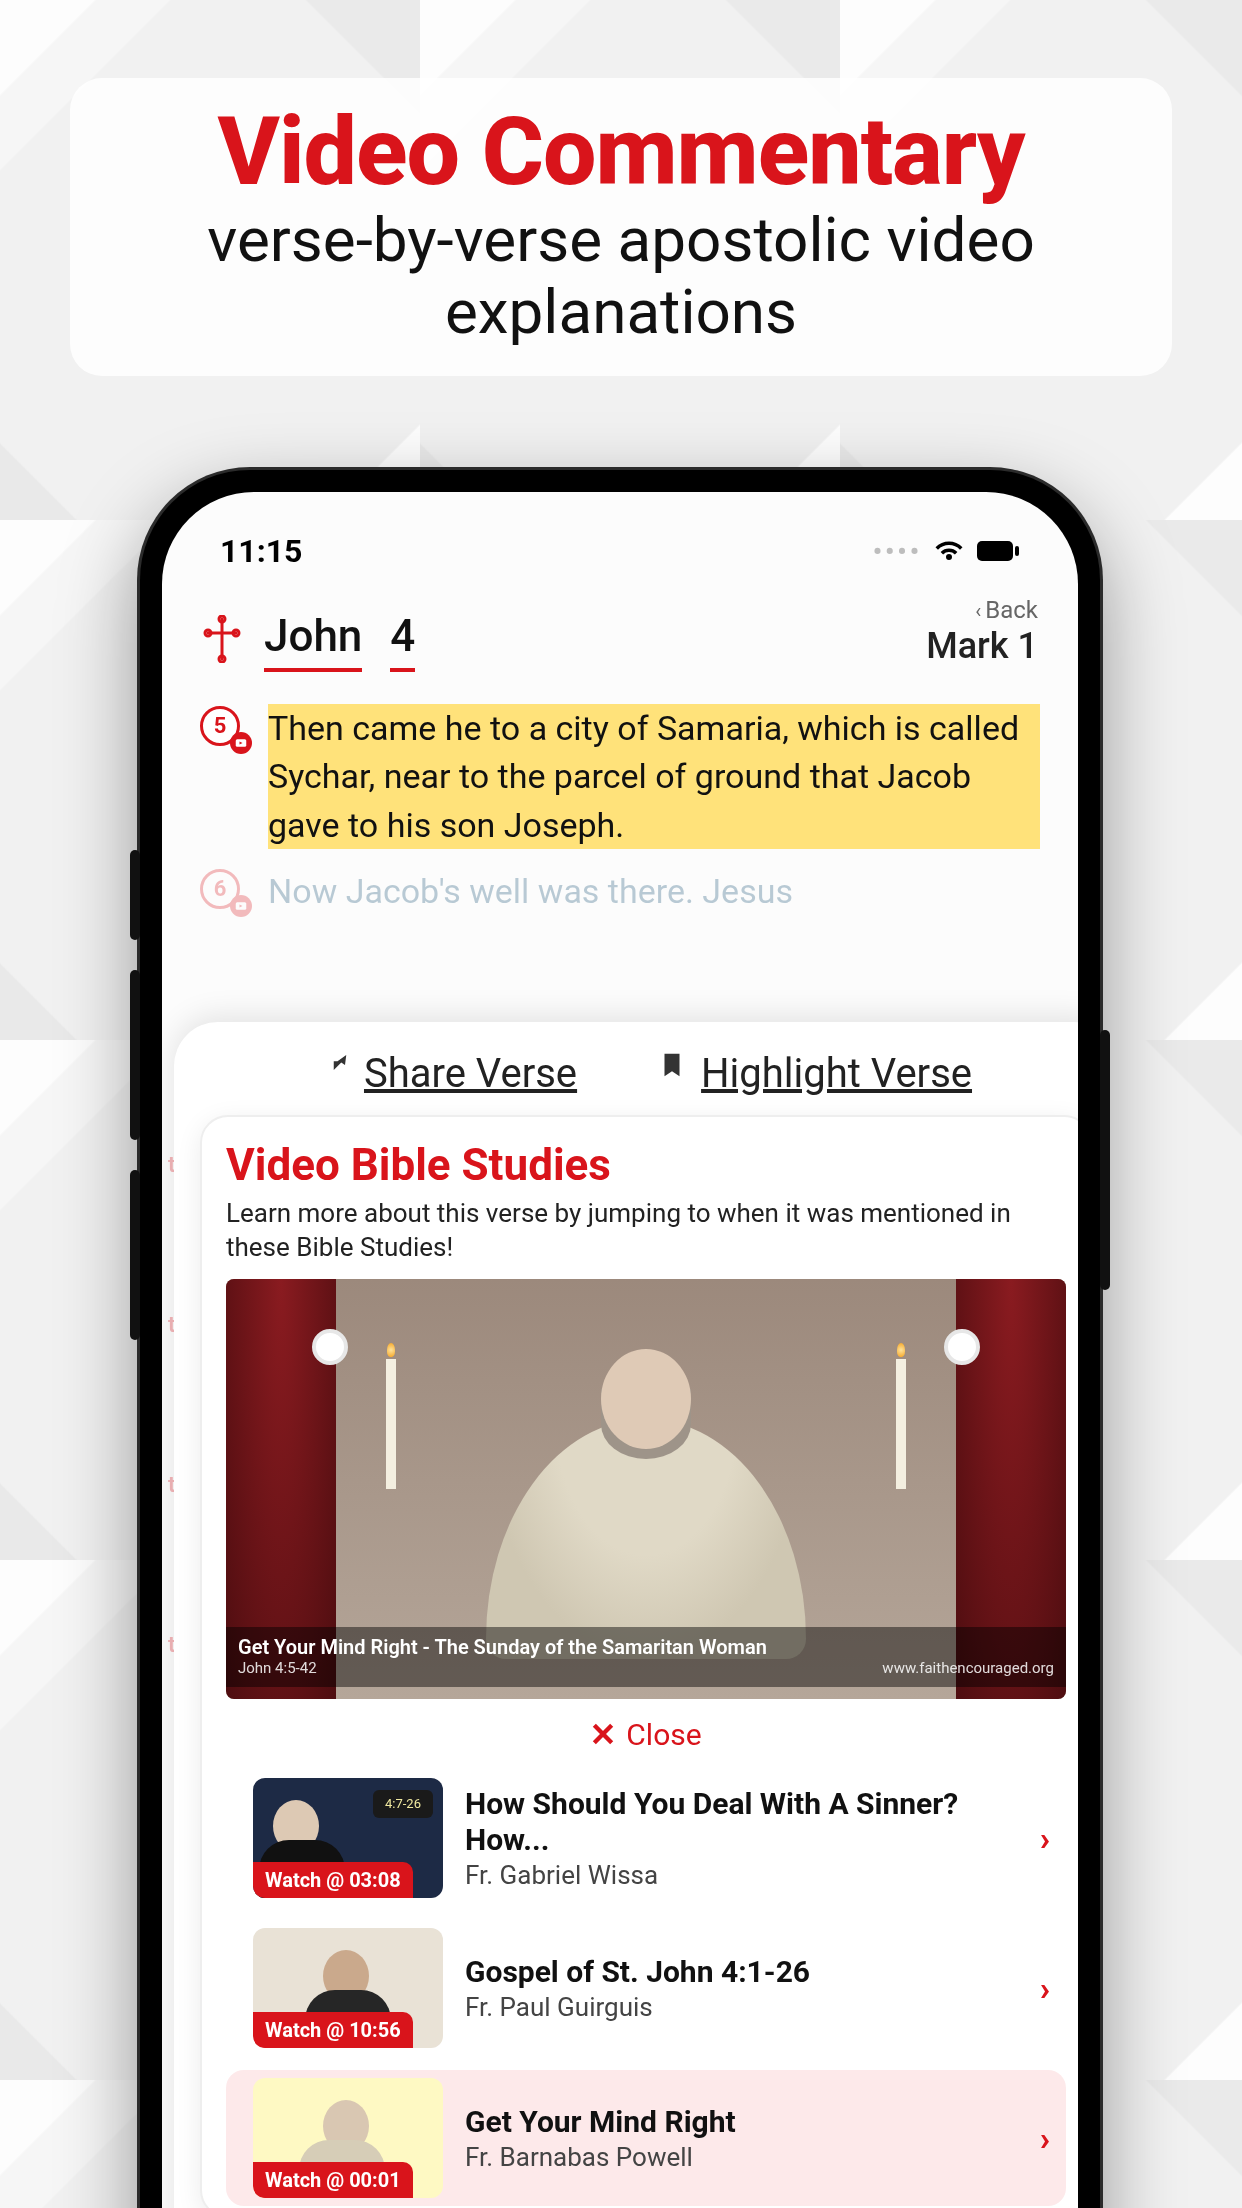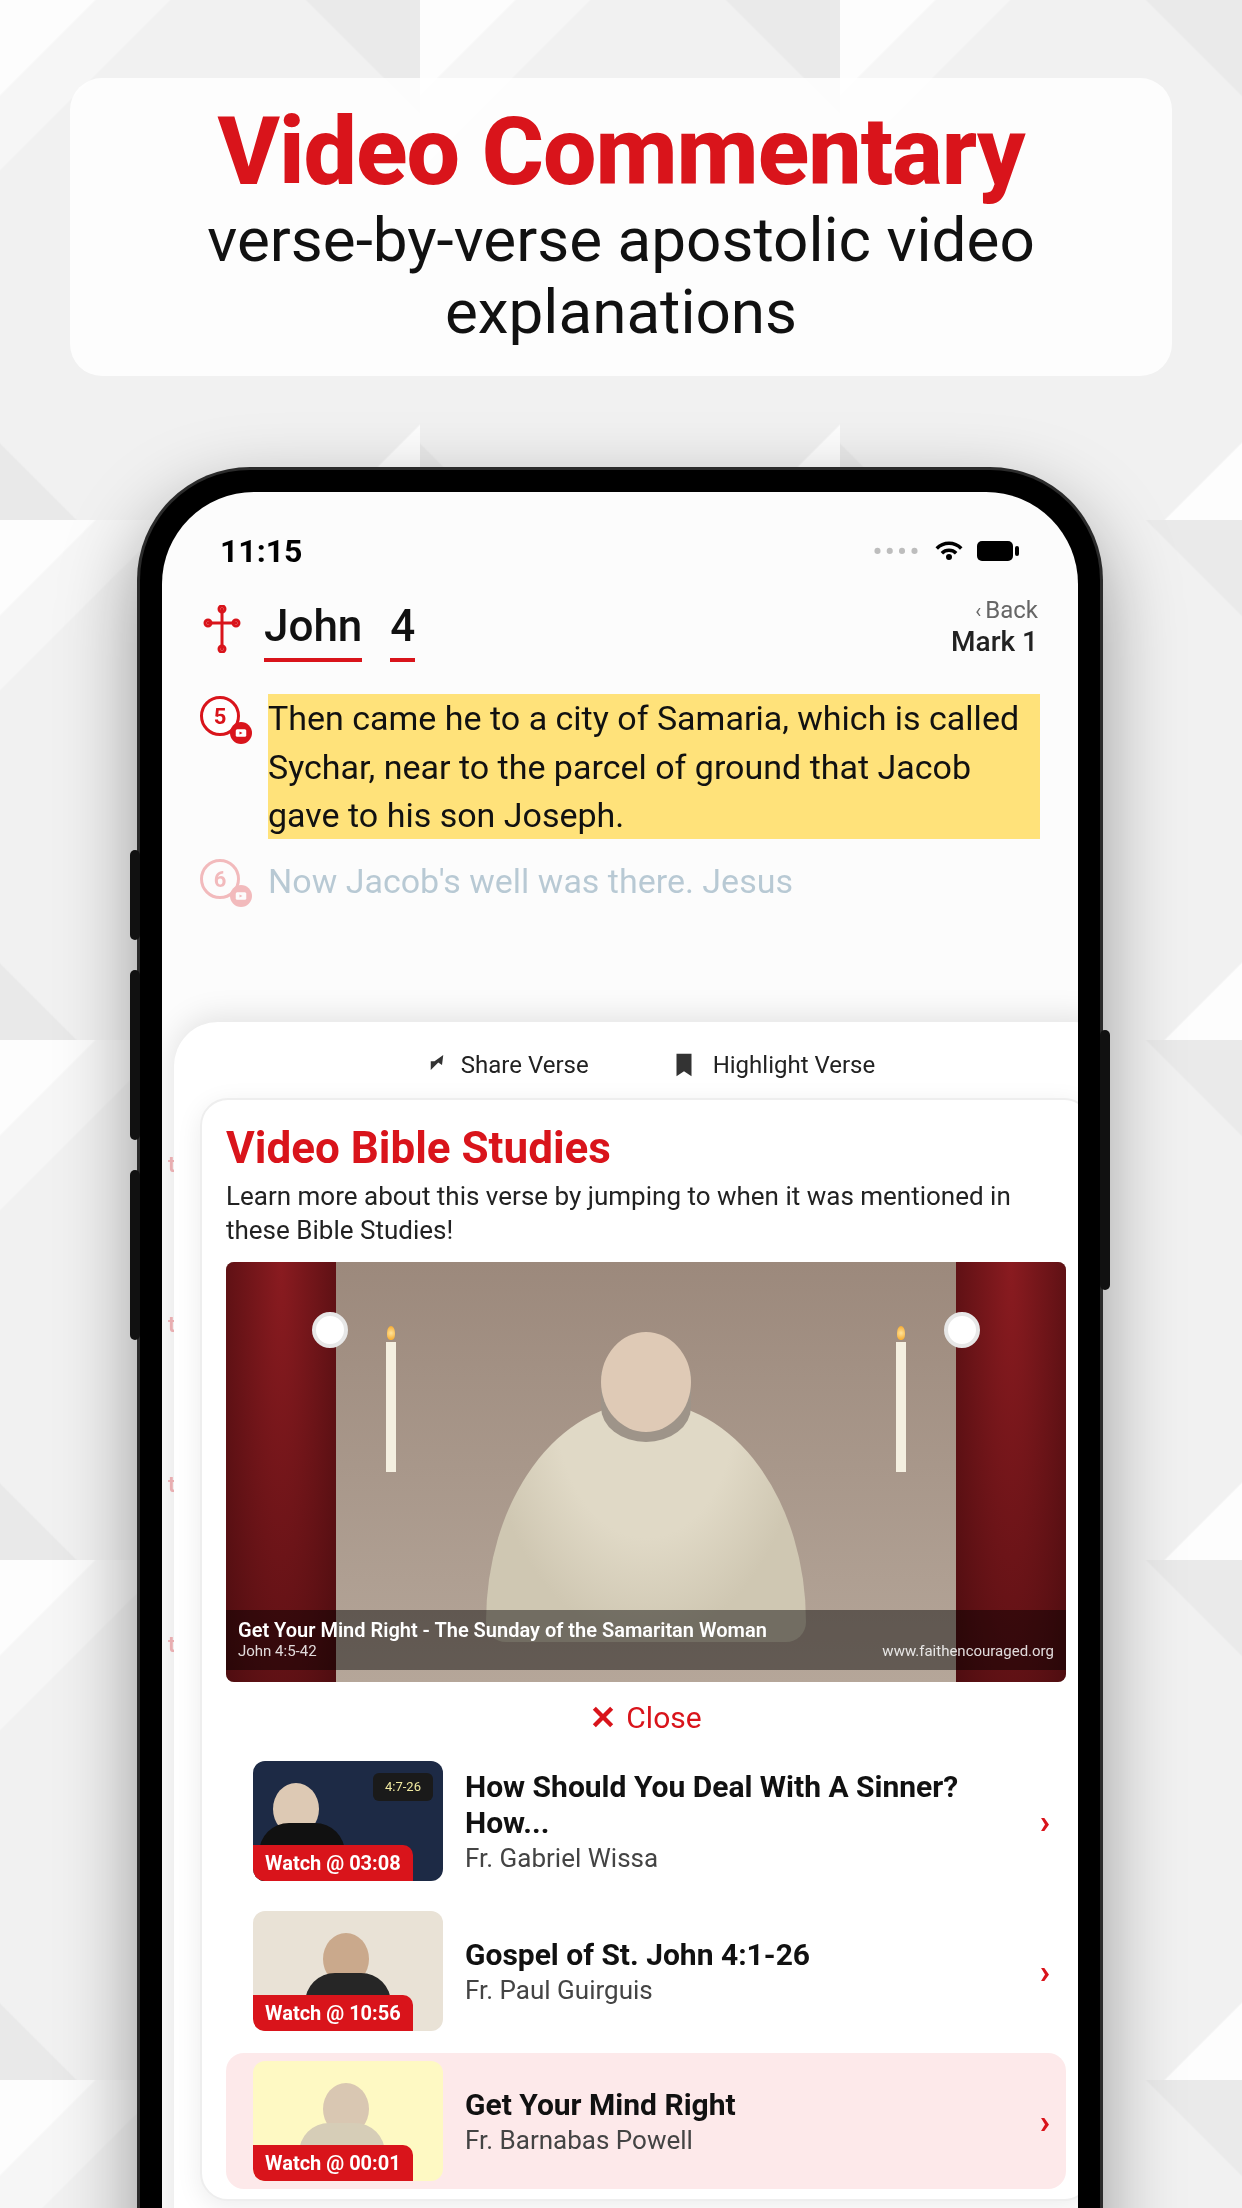--- a/index.html
+++ b/index.html
@@ -107,21 +107,21 @@
     padding:16px 40px 18px 40px;
   }
   .header-left{display:flex;align-items:center;gap:22px;}
   .cross-icon{width:40px;height:48px;color:var(--red);}
   .book-chapter{display:flex;align-items:baseline;gap:28px;font-size:44px;font-weight:500;color:#111;}
   .under{position:relative;padding-bottom:6px;}
   .under::after{content:"";position:absolute;left:0;right:0;bottom:-4px;height:4px;background:var(--red);}
   .header-right{text-align:right;line-height:1.2;}
   .back-line{color:#666;font-size:24px;}
   .back-caret{font-size:20px;margin-right:4px;}
-  .prev-ref{color:#222;font-size:28px;font-weight:500;}
+  .prev-ref{color:#222;font-size:36px;font-weight:500;}
 
   
   .verses{padding:18px 38px 0 38px;}
   .verse{display:flex;align-items:flex-start;gap:20px;margin-bottom:18px;}
   .vnum-wrap{position:relative;width:48px;flex:0 0 48px;margin-top:2px;}
   .vnum{width:40px;height:40px;border:3px solid var(--red);border-radius:50%;color:var(--red);font-size:22px;font-weight:700;display:flex;align-items:center;justify-content:center;background:#fff;}
   .vbadge{position:absolute;right:-4px;bottom:-8px;width:22px;height:22px;background:var(--red);border-radius:50%;display:flex;align-items:center;justify-content:center;}
   .vbadge svg{width:12px;height:12px;fill:#fff;}
   .vtext{font-size:34px;line-height:1.42;color:#111;}
   .vtext.hl{background:var(--highlight);}
@@ -129,21 +129,21 @@
   .vtext.fade{color:#0c4a6e;}
 
   
   .sheet{
     position:absolute;left:12px;right:-40px;top:530px;bottom:-6px;
     background:#fff;border-radius:44px 44px 0 0;
     box-shadow:0 -6px 30px rgba(0,0,0,.1);
     padding:28px 22px 0;
   }
   .sheet-actions{display:flex;gap:80px;justify-content:center;padding-bottom:18px;}
-  .sheet-action{display:flex;align-items:center;gap:14px;font-size:24px;color:#222;}
+  .sheet-action{display:flex;gap:14px;font-size:40px;color:#222;text-decoration:underline;}
   .sheet-action svg{width:30px;height:30px;fill:#333;}
 
   
   .vs-card{
     background:#fff;border:2px solid #eee;border-radius:28px;
     padding:22px 24px 10px;
     box-shadow:0 6px 26px rgba(0,0,0,.08);
     margin:0 4px;
   }
   .vs-title{color:var(--red);font-size:44px;font-weight:700;margin:0;}

